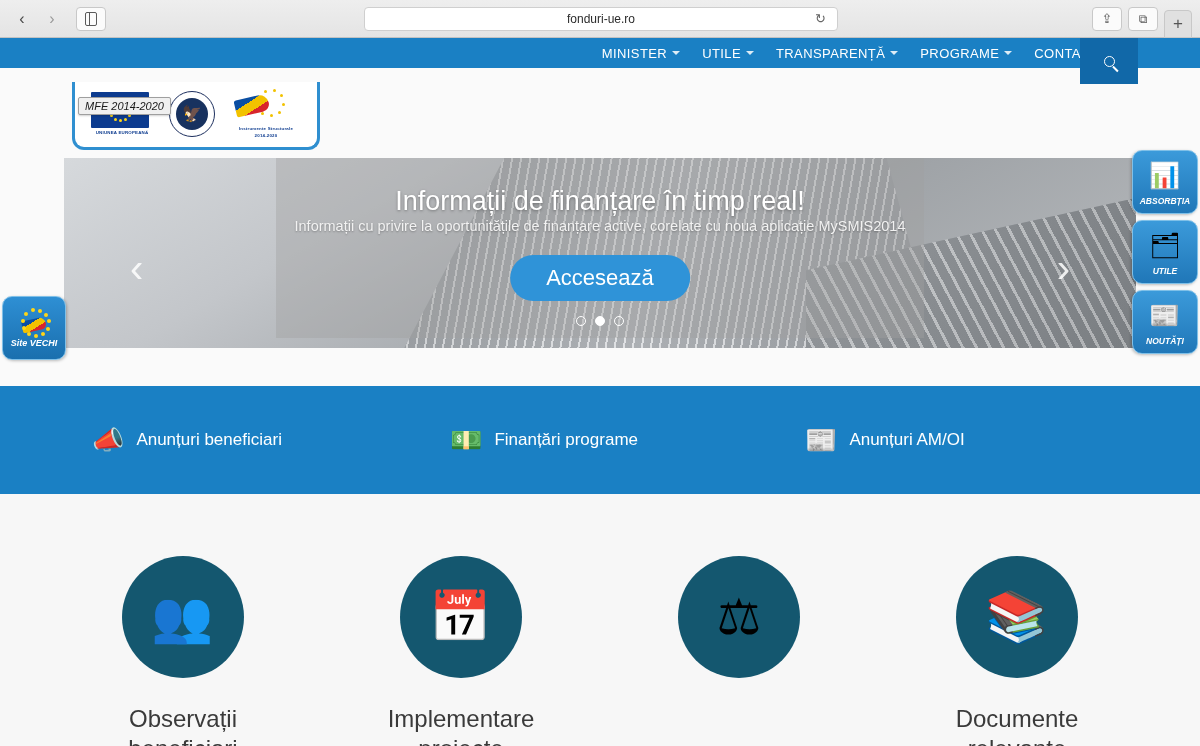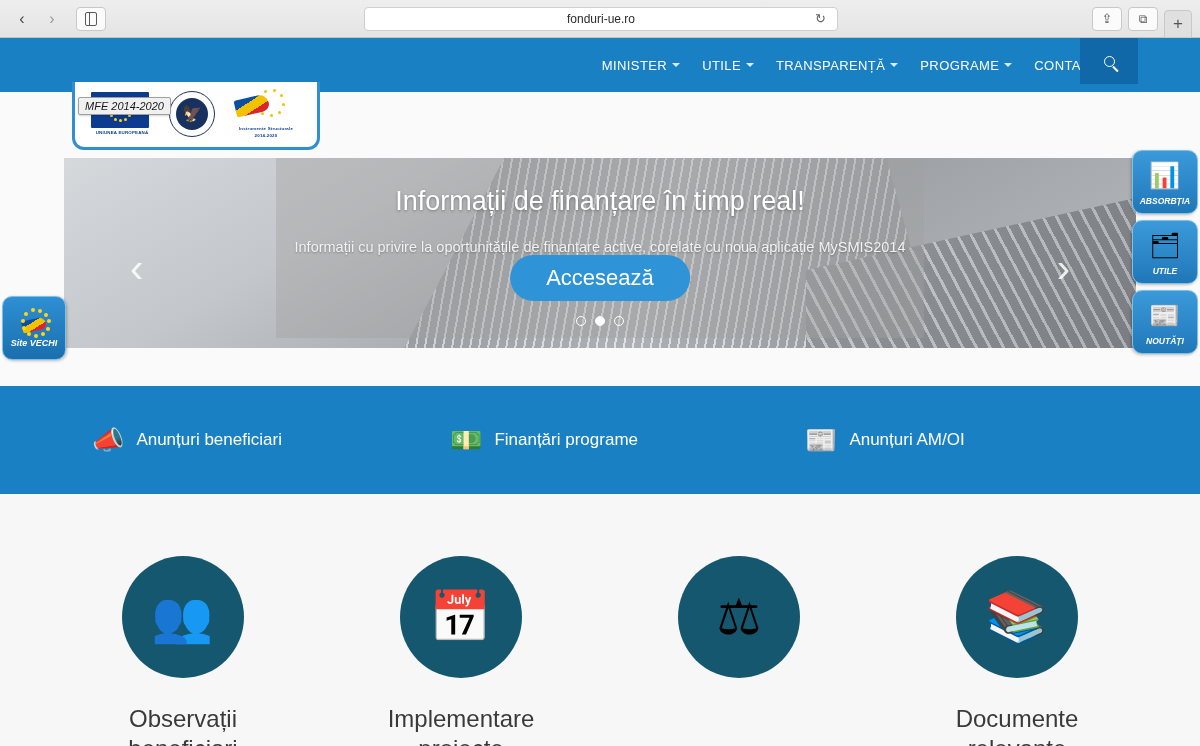--- a/index.html
+++ b/index.html
@@ -62,21 +62,21 @@
     border-top-left-radius: 4px; border-top-right-radius: 4px;
     display: flex; align-items: center; justify-content: center;
     font-size: 17px; color: #555; margin-top: 10px;
   }
 
   
   .page { position: relative; width: 1200px; height: 708px; background: #fafafa; overflow: hidden; }
 
   
   .topnav {
-    position: relative; height: 54px; background: #1a80c4;
+    position: relative; height: 30px; background: #1a80c4;
     display: flex; align-items: center; justify-content: flex-end; padding-left: 12px;
   }
   .nav-list { display: flex; align-items: center; gap: 22px; padding-right: 88px; }
   .nav-item {
     color: #ffffff; font-size: 13px; letter-spacing: .4px;
     display: flex; align-items: center; gap: 5px; cursor: pointer;
   }
   .caret { width: 0; height: 0; border-left: 4px solid transparent; border-right: 4px solid transparent; border-top: 4px solid rgba(255,255,255,.85); }
   .search-btn {
     position: absolute; right: 62px; top: 0; width: 58px; height: 46px;
@@ -138,21 +138,21 @@
     position: absolute; left: 212px; top: 0; width: 648px; height: 180px;
     background: rgba(160,160,160,.40);
   }
   .hero-content { position: absolute; left: 0; top: 0; width: 1072px; height: 134px; }
   .hero-title {
     position: absolute; left: 0; right: 0; top: 28px; text-align: center;
     color: #ffffff; font-size: 27px; font-weight: normal;
     text-shadow: 0 1px 3px rgba(0,0,0,.35);
   }
   .hero-sub {
-    position: absolute; left: 0; right: 0; top: 81px; text-align: center;
+    position: absolute; left: 0; right: 0; top: 60px; text-align: center;
     color: #f2f2f2; font-size: 14.5px;
     text-shadow: 0 1px 2px rgba(0,0,0,.3);
   }
   .hero-cta {
     position: absolute; left: 50%; transform: translateX(-50%); top: 97px;
     background: #2f93d8; color: #ffffff; border: none; border-radius: 26px;
     font-size: 22px; padding: 10px 36px; cursor: pointer;
     font-family: "Liberation Sans", sans-serif;
   }
   .hero-dots { position: absolute; left: 0; right: 0; top: 158px; display: flex; gap: 9px; justify-content: center; }

